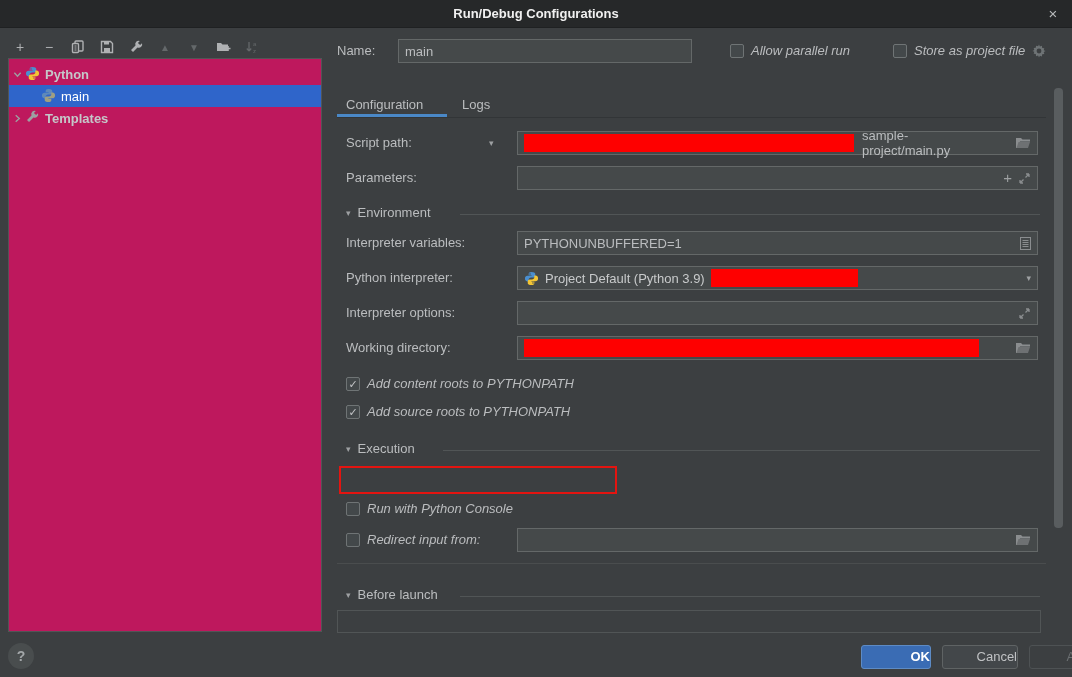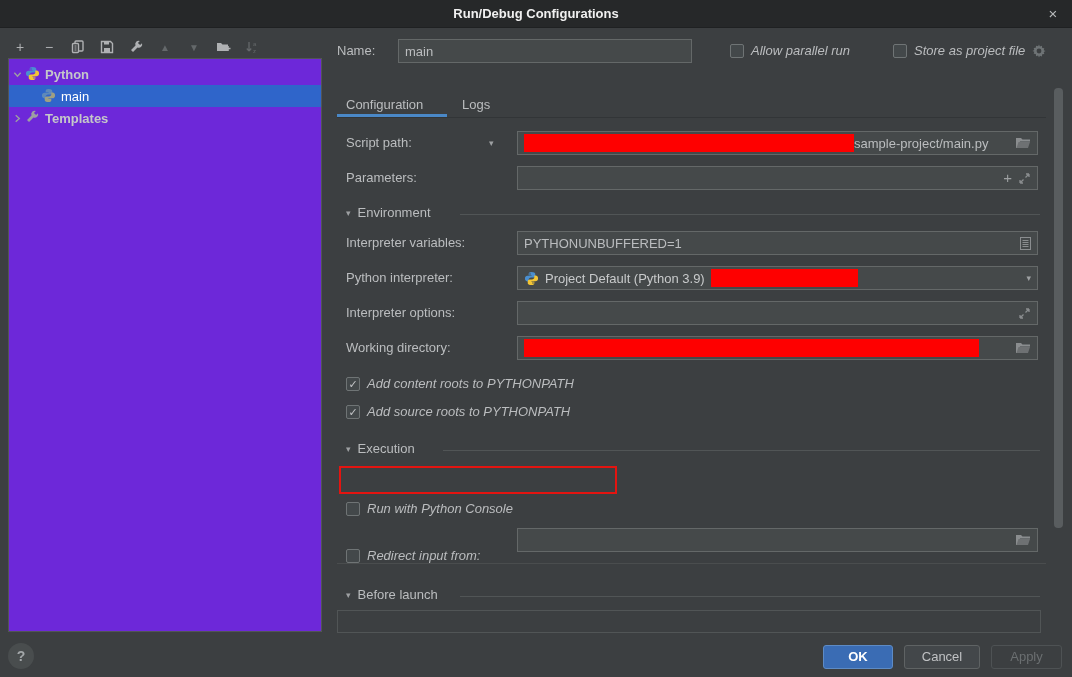--- a/index.html
+++ b/index.html
@@ -12,21 +12,21 @@
   .titlebar .title { position:absolute; left:0; right:0; top:0; height:28px; line-height:28px; text-align:center; color:#f0f0f0; font-weight:bold; font-size:13px; }
   .close-btn { position:absolute; right:8px; top:3px; width:22px; height:22px; line-height:22px; text-align:center; color:#b9bbbd; font-size:15px; cursor:pointer; }
 
   
   .tree-toolbar { position:absolute; left:12px; top:37px; height:20px; display:flex; align-items:center; gap:13px; }
   .tb-icon { width:16px; height:16px; display:flex; align-items:center; justify-content:center; color:#afb1b3; font-size:14px; }
   .tb-icon.disabled { color:#64686a; }
   .tb-icon svg { display:block; }
 
   
-  .tree-panel { position:absolute; left:8px; top:58px; width:314px; height:574px; border:1px solid #525556; background:#6d28d9; }
+  .tree-panel { position:absolute; left:8px; top:58px; width:314px; height:574px; border:1px solid #525556; background:#be185d; }
   .tree-row { position:absolute; left:0; width:312px; height:22px; display:flex; align-items:center; color:#c5c7c9; }
   .tree-row .chev { width:16px; display:flex; justify-content:center; align-items:center; }
   .tree-row .t-icon { width:16px; height:16px; margin-right:4px; }
   .tree-row.bold { font-weight:bold; }
   .tree-row.selected { background:#2f65ca; color:#ffffff; }
 
   
   .label { position:absolute; height:24px; line-height:24px; color:#bbbdbf; }
   .field { position:absolute; left:517px; width:521px; height:24px; background:#45494a; border:1px solid #646868; display:flex; align-items:center; padding:0 6px; color:#bbbdbf; }
   .field .redact { height:18px; background:#fe0000; flex:none; }
@@ -43,21 +43,21 @@
   .annot { position:absolute; left:339px; top:466px; width:278px; height:28px; border:2px solid #e31410; pointer-events:none; }
   .viewport-edge { position:absolute; left:337px; top:563px; width:709px; height:1px; background:#4a4d4e; }
 
   .scroll-thumb { position:absolute; left:1054px; top:88px; width:9px; height:440px; background:#595d5f; border-radius:4px; }
 
   
   .bl-box { position:absolute; left:337px; top:610px; width:704px; height:23px; border:1px solid #515556; background:#3c3f41; }
 
   
   .help-btn { position:absolute; left:8px; top:643px; width:26px; height:26px; border-radius:50%; background:#494d4e; color:#a3a7a9; text-align:center; line-height:26px; font-size:14px; font-weight:bold; cursor:pointer; }
-  .btn { position:absolute; top:645px; height:24px; border-radius:3px; text-align:center; line-height:22px; font-size:13px; cursor:pointer; }
+  .btn { position:absolute; top:645px; height:24px; border-radius:3px; text-align:right; line-height:22px; font-size:13px; cursor:pointer;margin-left:38px; }
   .btn-ok { left:823px; width:70px; background:#3a6cb4; border:1px solid #5d8bc5; color:#ffffff; font-weight:bold; }
   .btn-cancel { left:904px; width:76px; background:#43474a; border:1px solid #5f6364; color:#c0c2c4; }
   .btn-apply { left:991px; width:71px; background:#3c3f41; border:1px solid #4e5254; color:#6b6f71; }
 
   .dd-arrow { color:#9da0a2; font-size:9px; }
   .sp-dd { position:absolute; left:489px; top:136px; color:#9da0a2; font-size:9px; }
   .mono-plus { color:#9da0a2; font-size:15px; line-height:14px; }
 </style>
 </head>
 <body>
@@ -168,21 +168,21 @@
       </svg>
   </div>
 
   <div class="tabs-underline-track"></div>
   <div class="tab" style="left:346px;">Configuration</div>
   <div class="tab" style="left:462px;">Logs</div>
   <div class="tab-accent"></div>
 
   <div class="label" style="left:346px; top:131px;">Script path:</div>
   <span class="sp-dd" style="top:138px;">▾</span>
-  <div class="field" style="top:131px;">
+  <div class="field" style="top:131px;gap:8px;">
     <span class="redact" style="width:330px;"></span>
     <span>sample-project/main.py</span>
     <span class="spacer"></span>
     <span class="f-icon">
         <svg width="16" height="13" viewBox="0 0 16 13">
           <path d="M1 1h5l1.5 1.5H15v2H5L3 11H1z" fill="#8a8d8f"></path>
           <path d="M3.5 5h11.5L13 11H1.5z" fill="#6e7173"></path>
         </svg>
       </span>
   </div>
@@ -269,21 +269,21 @@
   </div>
   <div class="sect-line" style="left:443px; top:450px; width:597px;"></div>
 
   <div class="annot"></div>
 
   <div class="cbrow" style="left:346px; top:501px;">
     <span class="cb"></span>
     <span>Run with Python Console</span>
   </div>
 
-  <div class="cbrow" style="left:346px; top:548px;">
+  <div class="cbrow" style="left:346px; top:532px;">
     <span class="cb"></span>
     <span>Redirect input from:</span>
   </div>
   <div class="field" style="top:528px;">
     <span></span>
     <span class="spacer"></span>
     <span class="f-icon">
         <svg width="16" height="13" viewBox="0 0 16 13">
           <path d="M1 1h5l1.5 1.5H15v2H5L3 11H1z" fill="#8a8d8f"></path>
           <path d="M3.5 5h11.5L13 11H1.5z" fill="#6e7173"></path>

